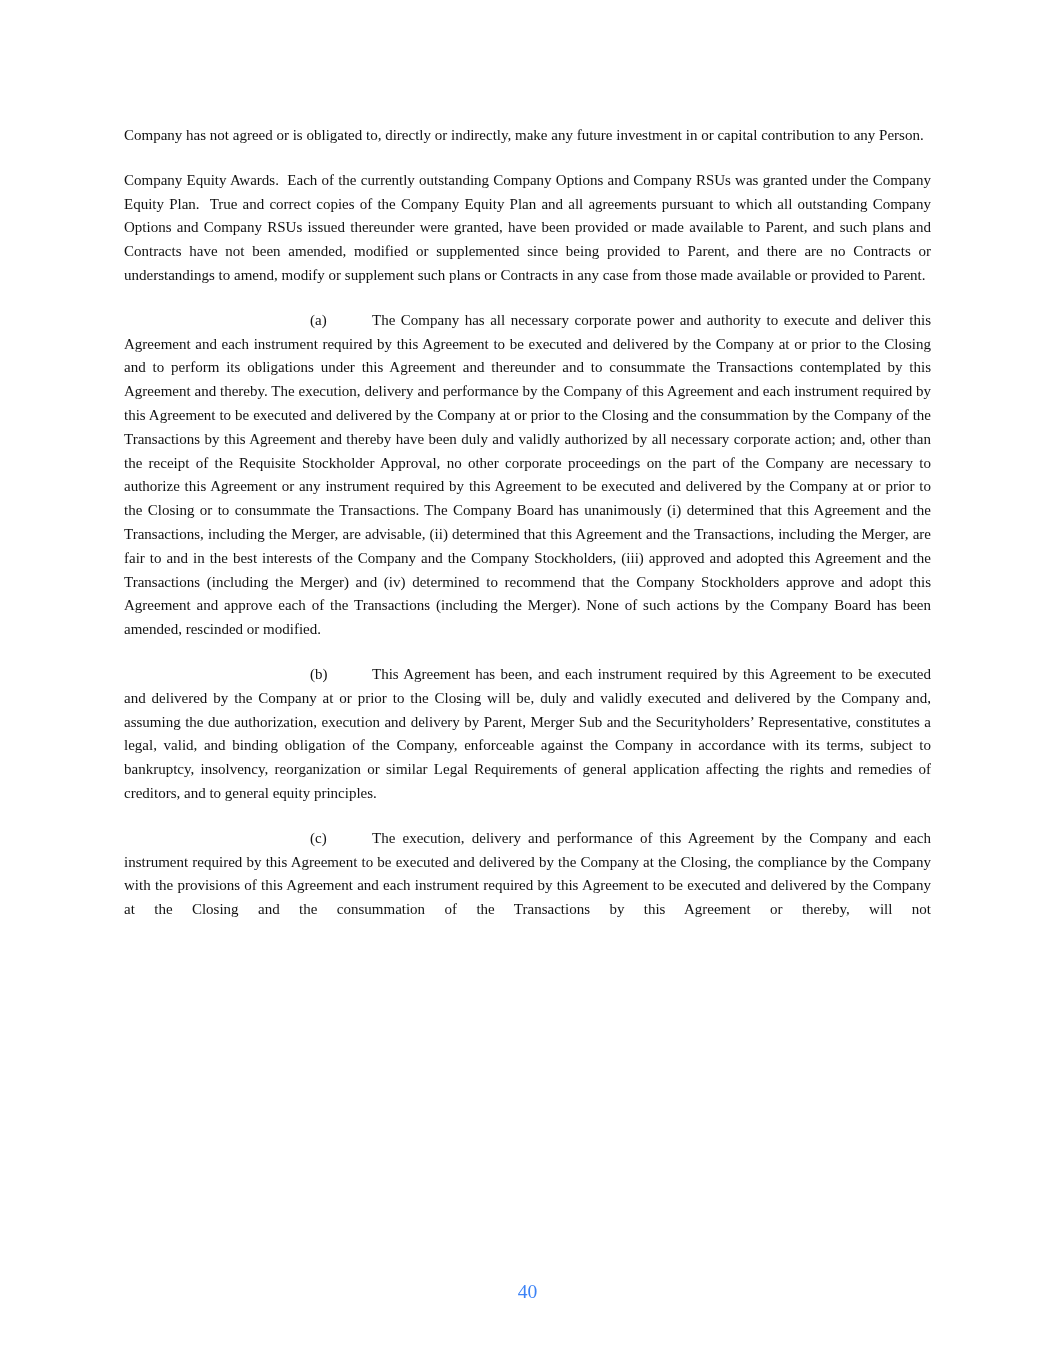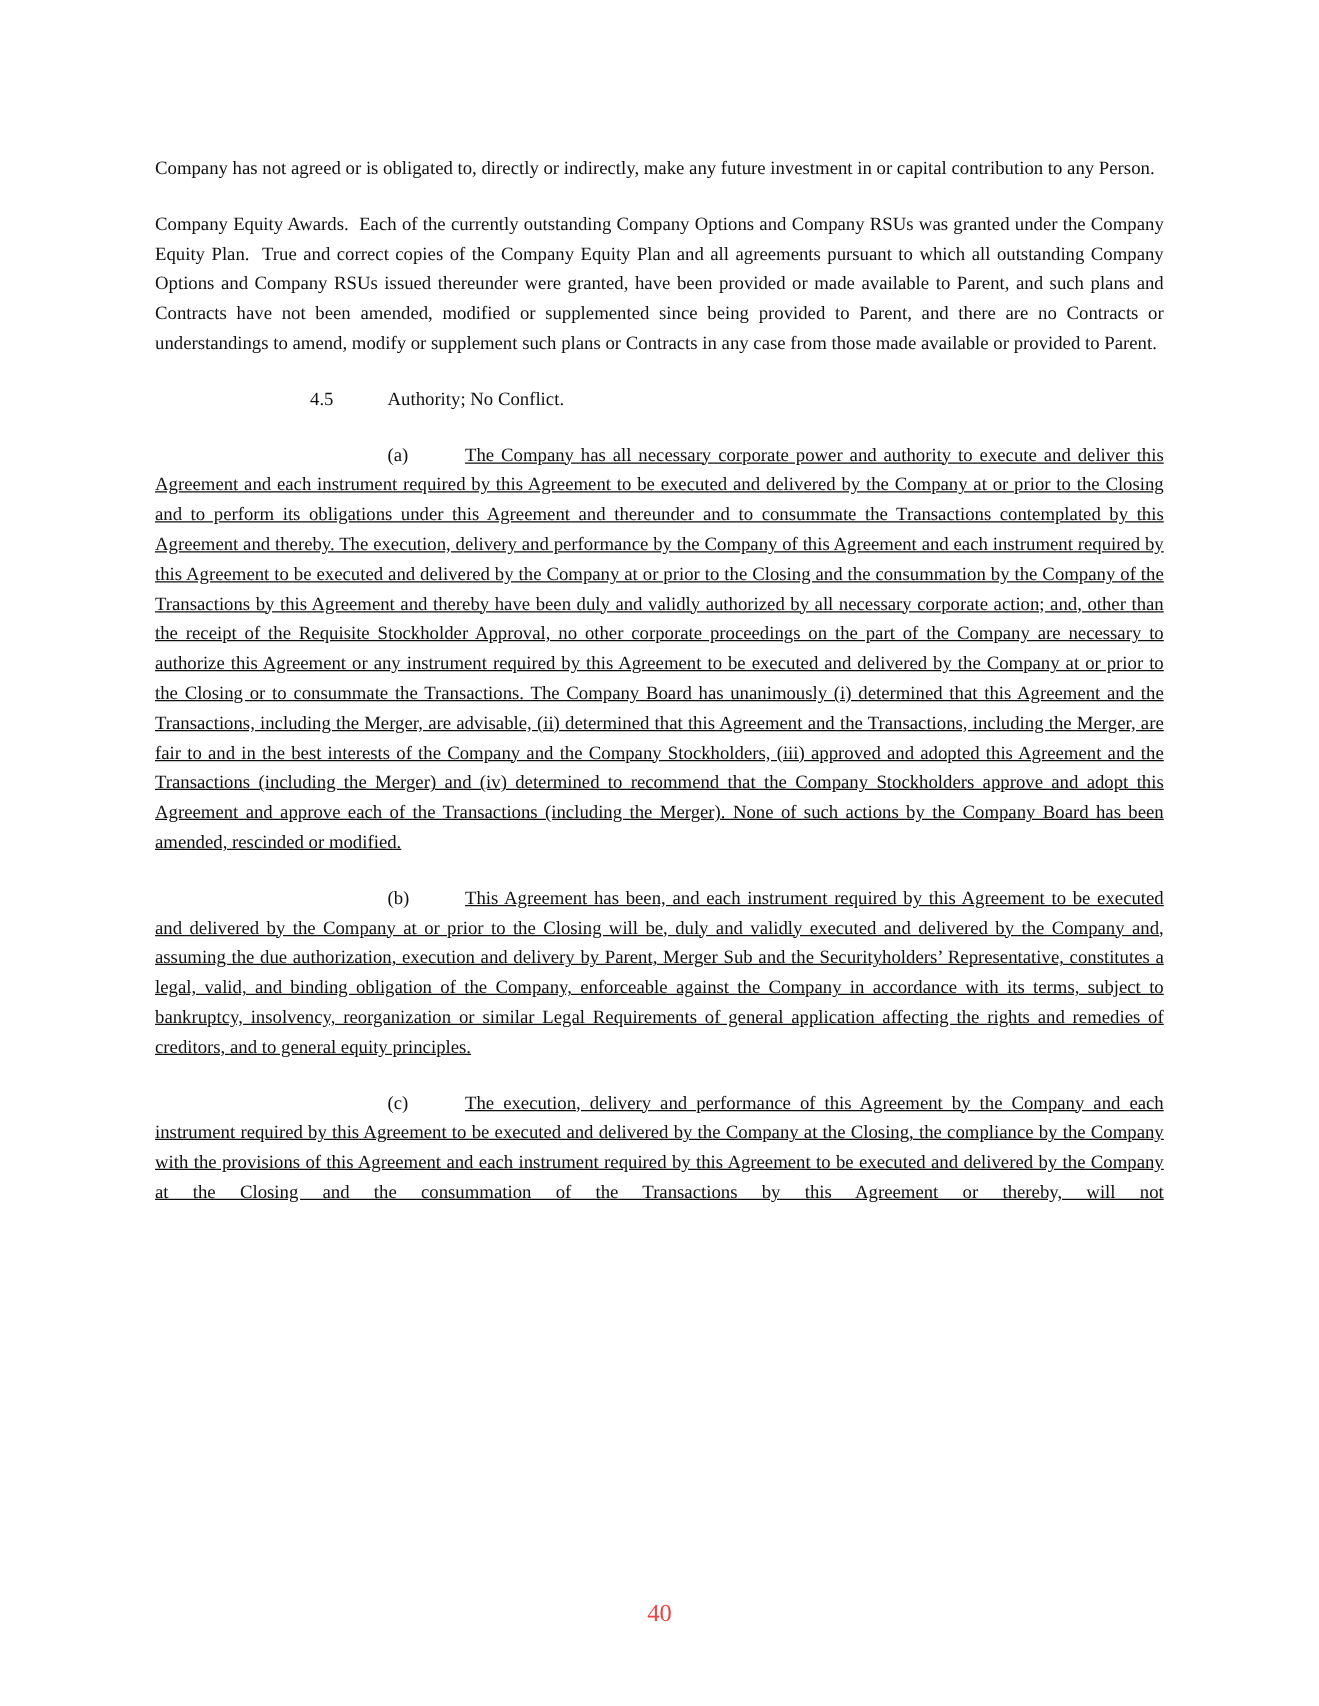--- a/index.html
+++ b/index.html
@@ -6,36 +6,35 @@
   body { width: 1055px; height: 1365px; position: relative; overflow: hidden; }
   .page {
     position: absolute; left: 124px; top: 124px; width: 807px;
     font-family: "Liberation Serif", "DejaVu Serif", serif;
     font-size: 15px; line-height: 23.8px; color: #111111;
   }
   .para { margin: 0 0 21px 0; text-align: justify; text-align-last: left; }
   .u { text-underline-offset: 2px; }
   .heading { margin: 0 0 21px 0; padding-left: 124px; }
   .heading .num { display: inline-block; width: 62px; }
-  .sub { margin: 0 0 21px 0; text-align: justify; text-indent: 186px; text-decoration: underline; }
+  .sub { margin: 0 0 21px 0; text-align: justify; text-indent: 186px; }
   .sub .lbl { display: inline-block; width: 62px; text-indent: 0; }
   .footer {
     position: absolute; top: 1281px; left: 0; width: 1055px; text-align: center;
-    font-family: "Liberation Serif", "DejaVu Serif", serif; font-size: 19.6px; color: #ef4444;
+    font-family: "Liberation Serif", "DejaVu Serif", serif; font-size: 19.6px; color: #3b82f6;
   }
 </style>
 </head>
 <body>
 
 <div class="page">
   <p class="para">Company has not agreed or is obligated to, directly or indirectly, make any future investment in or capital contribution to any Person.</p>
 
   <p class="para"><span class="u">Company Equity Awards</span><span>.</span><span style="white-space: pre-wrap;">  Each of the currently outstanding Company Options and Company RSUs was granted under the Company Equity Plan.  True and correct copies of the Company Equity Plan and all agreements pursuant to which all outstanding Company Options and Company RSUs issued thereunder were granted, have been provided or made available to Parent, and such plans and Contracts have not been amended, modified or supplemented since being provided to Parent, and there are no Contracts or understandings to amend, modify or supplement such plans or Contracts in any case from those made available or provided to Parent.</span></p>
 
-  <p class="heading"><span class="num">4.5</span><span class="u">Authority; No Conflict</span><span>.</span></p>
 
   <p class="sub"><span class="lbl">(a)</span><span>The Company has all necessary corporate power and authority to execute and deliver this Agreement and each instrument required by this Agreement to be executed and delivered by the Company at or prior to the Closing and to perform its obligations under this Agreement and thereunder and to consummate the Transactions contemplated by this Agreement and thereby.  The execution, delivery and performance by the Company of this Agreement and each instrument required by this Agreement to be executed and delivered by the Company at or prior to the Closing and the consummation by the Company of the Transactions by this Agreement and thereby have been duly and validly authorized by all necessary corporate action; and, other than the receipt of the Requisite Stockholder Approval, no other corporate proceedings on the part of the Company are necessary to authorize this Agreement or any instrument required by this Agreement to be executed and delivered by the Company at or prior to the Closing or to consummate the Transactions.  The Company Board has unanimously (i) determined that this Agreement and the Transactions, including the Merger, are advisable, (ii) determined that this Agreement and the Transactions, including the Merger, are fair to and in the best interests of the Company and the Company Stockholders, (iii) approved and adopted this Agreement and the Transactions (including the Merger) and (iv) determined to recommend that the Company Stockholders approve and adopt this Agreement and approve each of the Transactions (including the Merger).  None of such actions by the Company Board has been amended, rescinded or modified.</span></p>
 
   <p class="sub"><span class="lbl">(b)</span><span>This Agreement has been, and each instrument required by this Agreement to be executed and delivered by the Company at or prior to the Closing will be, duly and validly executed and delivered by the Company and, assuming the due authorization, execution and delivery by Parent, Merger Sub and the Securityholders’ Representative, constitutes a legal, valid, and binding obligation of the Company, enforceable against the Company in accordance with its terms, subject to bankruptcy, insolvency, reorganization or similar Legal Requirements of general application affecting the rights and remedies of creditors, and to general equity principles.</span></p>
 
   <p class="sub" style="text-align-last: justify;"><span class="lbl">(c)</span><span>The execution, delivery and performance of this Agreement by the Company and each instrument required by this Agreement to be executed and delivered by the Company at the Closing, the compliance by the Company with the provisions of this Agreement and each instrument required by this Agreement to be executed and delivered by the Company at the Closing and the consummation of the Transactions by this Agreement or thereby, will not</span></p>
 </div>
 
 <div class="footer">40</div>
 

